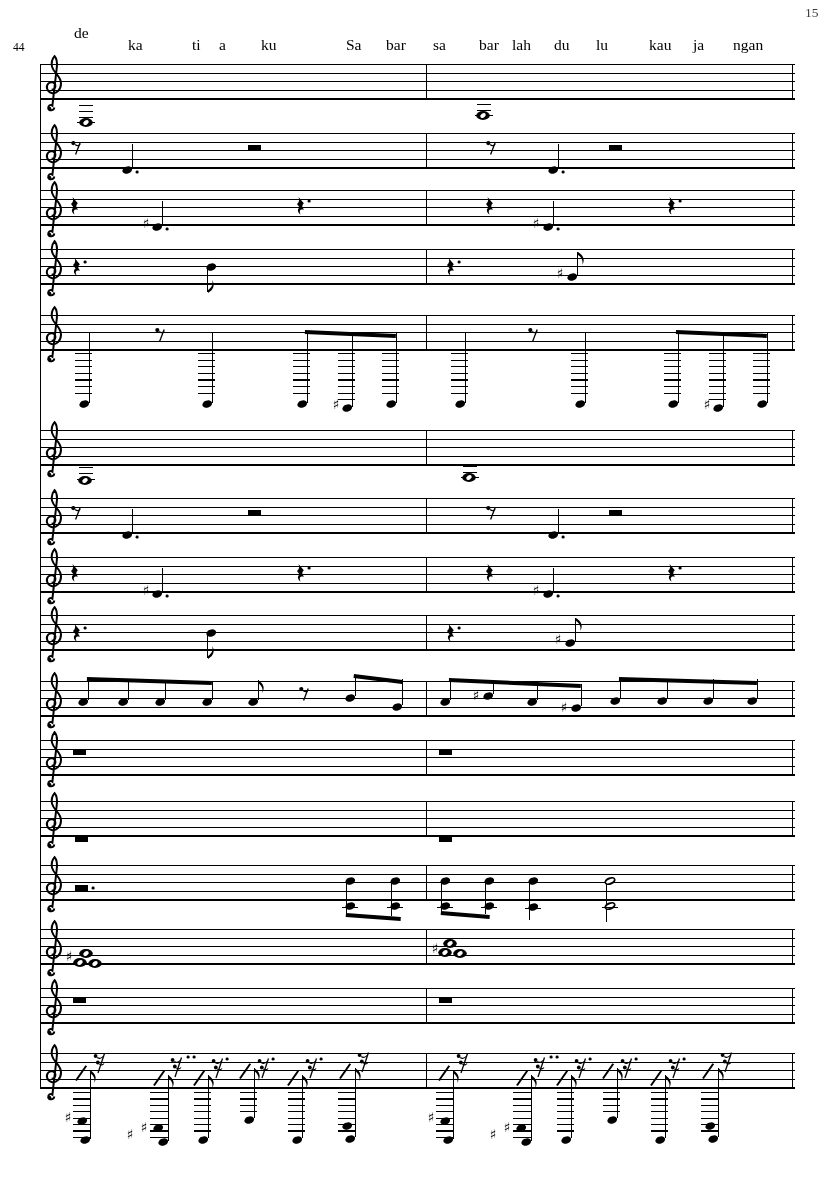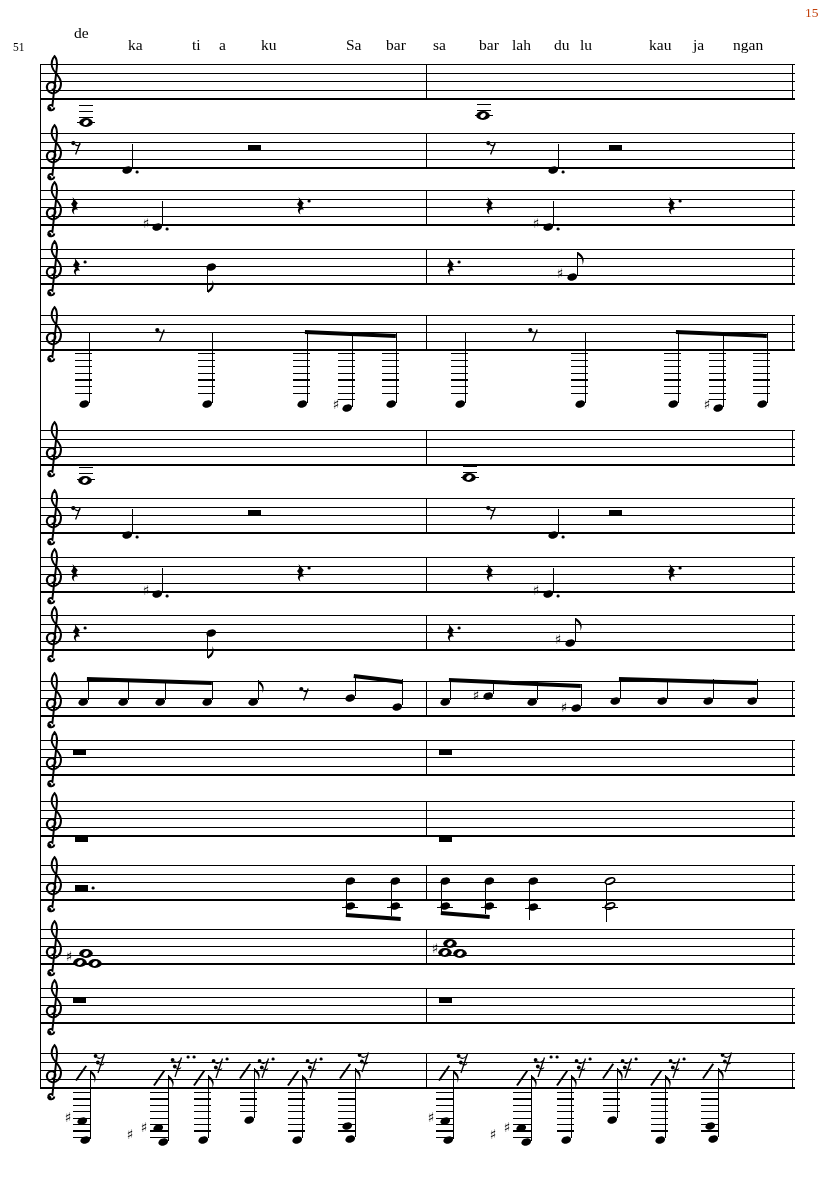--- a/index.html
+++ b/index.html
@@ -9,30 +9,30 @@
   .bar{position:absolute;width:1.3px;background:#000;}
   .stem{position:absolute;width:1.3px;background:#000;}
   .led{position:absolute;height:1.3px;background:#000;}
   .qh{position:absolute;width:9.6px;height:6.8px;background:#000;border-radius:50%;transform:translate(-50%,-50%) rotate(-20deg);}
   .dot{position:absolute;width:2.8px;height:2.8px;background:#000;border-radius:50%;transform:translate(-50%,-50%);}
   .beam{position:absolute;height:4px;background:#000;transform-origin:0 0;}
   .slash{position:absolute;width:18px;height:1.7px;background:#000;transform:translate(-50%,-50%) rotate(-55deg);}
   .rrect{position:absolute;width:13px;height:5.5px;background:#000;}
   .sharp{position:absolute;font-family:"DejaVu Sans",sans-serif;font-size:13.5px;line-height:0;transform:translate(-50%,0);color:#000;}
   .lyric{position:absolute;font-family:"Liberation Serif",serif;font-size:15.5px;color:#000;white-space:nowrap;}
-  .pagenum{position:absolute;font-family:"Liberation Serif",serif;font-size:13.5px;color:#c2410c;}
+  .pagenum{position:absolute;font-family:"Liberation Serif",serif;font-size:13.5px;color:#404040;}
   .measurenum{position:absolute;font-family:"Liberation Serif",serif;font-size:11.5px;color:#000;}
   svg{position:absolute;overflow:visible;}
 </style>
 </head>
 <body>
 
 <div id="page">
   <div class="pagenum" style="left:805px;top:5px;">15</div>
-  <div class="measurenum" style="left:13px;top:41px;">51</div>
+  <div class="measurenum" style="left:13px;top:41px;">44</div>
   <div id="score" class="abs" style="left:0;top:0;width:835px;height:1181px;">
       <div class="staffline" style="left: 40px; top: 64px; width: 755px;"></div>
       <div class="staffline" style="left: 40px; top: 72.6px; width: 755px;"></div>
       <div class="staffline" style="left: 40px; top: 81.2px; width: 755px;"></div>
       <div class="staffline" style="left: 40px; top: 89.8px; width: 755px;"></div>
       <div class="staffline" style="left: 40px; top: 98.4px; width: 755px;"></div>
       <svg width="24" height="60" viewBox="0 0 24 60" style="left: 42px; top: 52px; position: absolute;">
         <path d="M12.2,55.5 C12.2,58.8 7.2,59.3 6.4,56.2 C5.8,53.8 8.6,52.2 10.4,53.6 L14.8,15.5 C15.4,10.5 14.6,6.5 12.6,4.2 C10.2,7 9.2,10.8 10,14.6 C11.6,21.5 19,23.5 19,31.5 C19,38 14.2,42.2 9.6,41 C5.2,39.9 3.4,34.6 6.2,31.6 C8.8,28.9 13.4,30.3 13.4,33.9 C13.4,36.4 11.6,37.9 9.6,37.6" fill="none" stroke="#000" stroke-width="2"></path>
         <circle cx="7.4" cy="56.6" r="1.9" fill="#000"></circle>
       </svg>
@@ -819,18 +819,18 @@
       <div class="lyric" style="left: 128px; top: 36px;">ka</div>
       <div class="lyric" style="left: 192px; top: 36px;">ti</div>
       <div class="lyric" style="left: 219px; top: 36px;">a</div>
       <div class="lyric" style="left: 261px; top: 36px;">ku</div>
       <div class="lyric" style="left: 346px; top: 36px;">Sa</div>
       <div class="lyric" style="left: 386px; top: 36px;">bar</div>
       <div class="lyric" style="left: 433px; top: 36px;">sa</div>
       <div class="lyric" style="left: 479px; top: 36px;">bar</div>
       <div class="lyric" style="left: 512px; top: 36px;">lah</div>
       <div class="lyric" style="left: 554px; top: 36px;">du</div>
-      <div class="lyric" style="left: 580px; top: 36px;">lu</div>
+      <div class="lyric" style="left: 596px; top: 36px;">lu</div>
       <div class="lyric" style="left: 649px; top: 36px;">kau</div>
       <div class="lyric" style="left: 693px; top: 36px;">ja</div>
       <div class="lyric" style="left: 733px; top: 36px;">ngan</div>
     </div>
 </div>
 
 </body></html>

